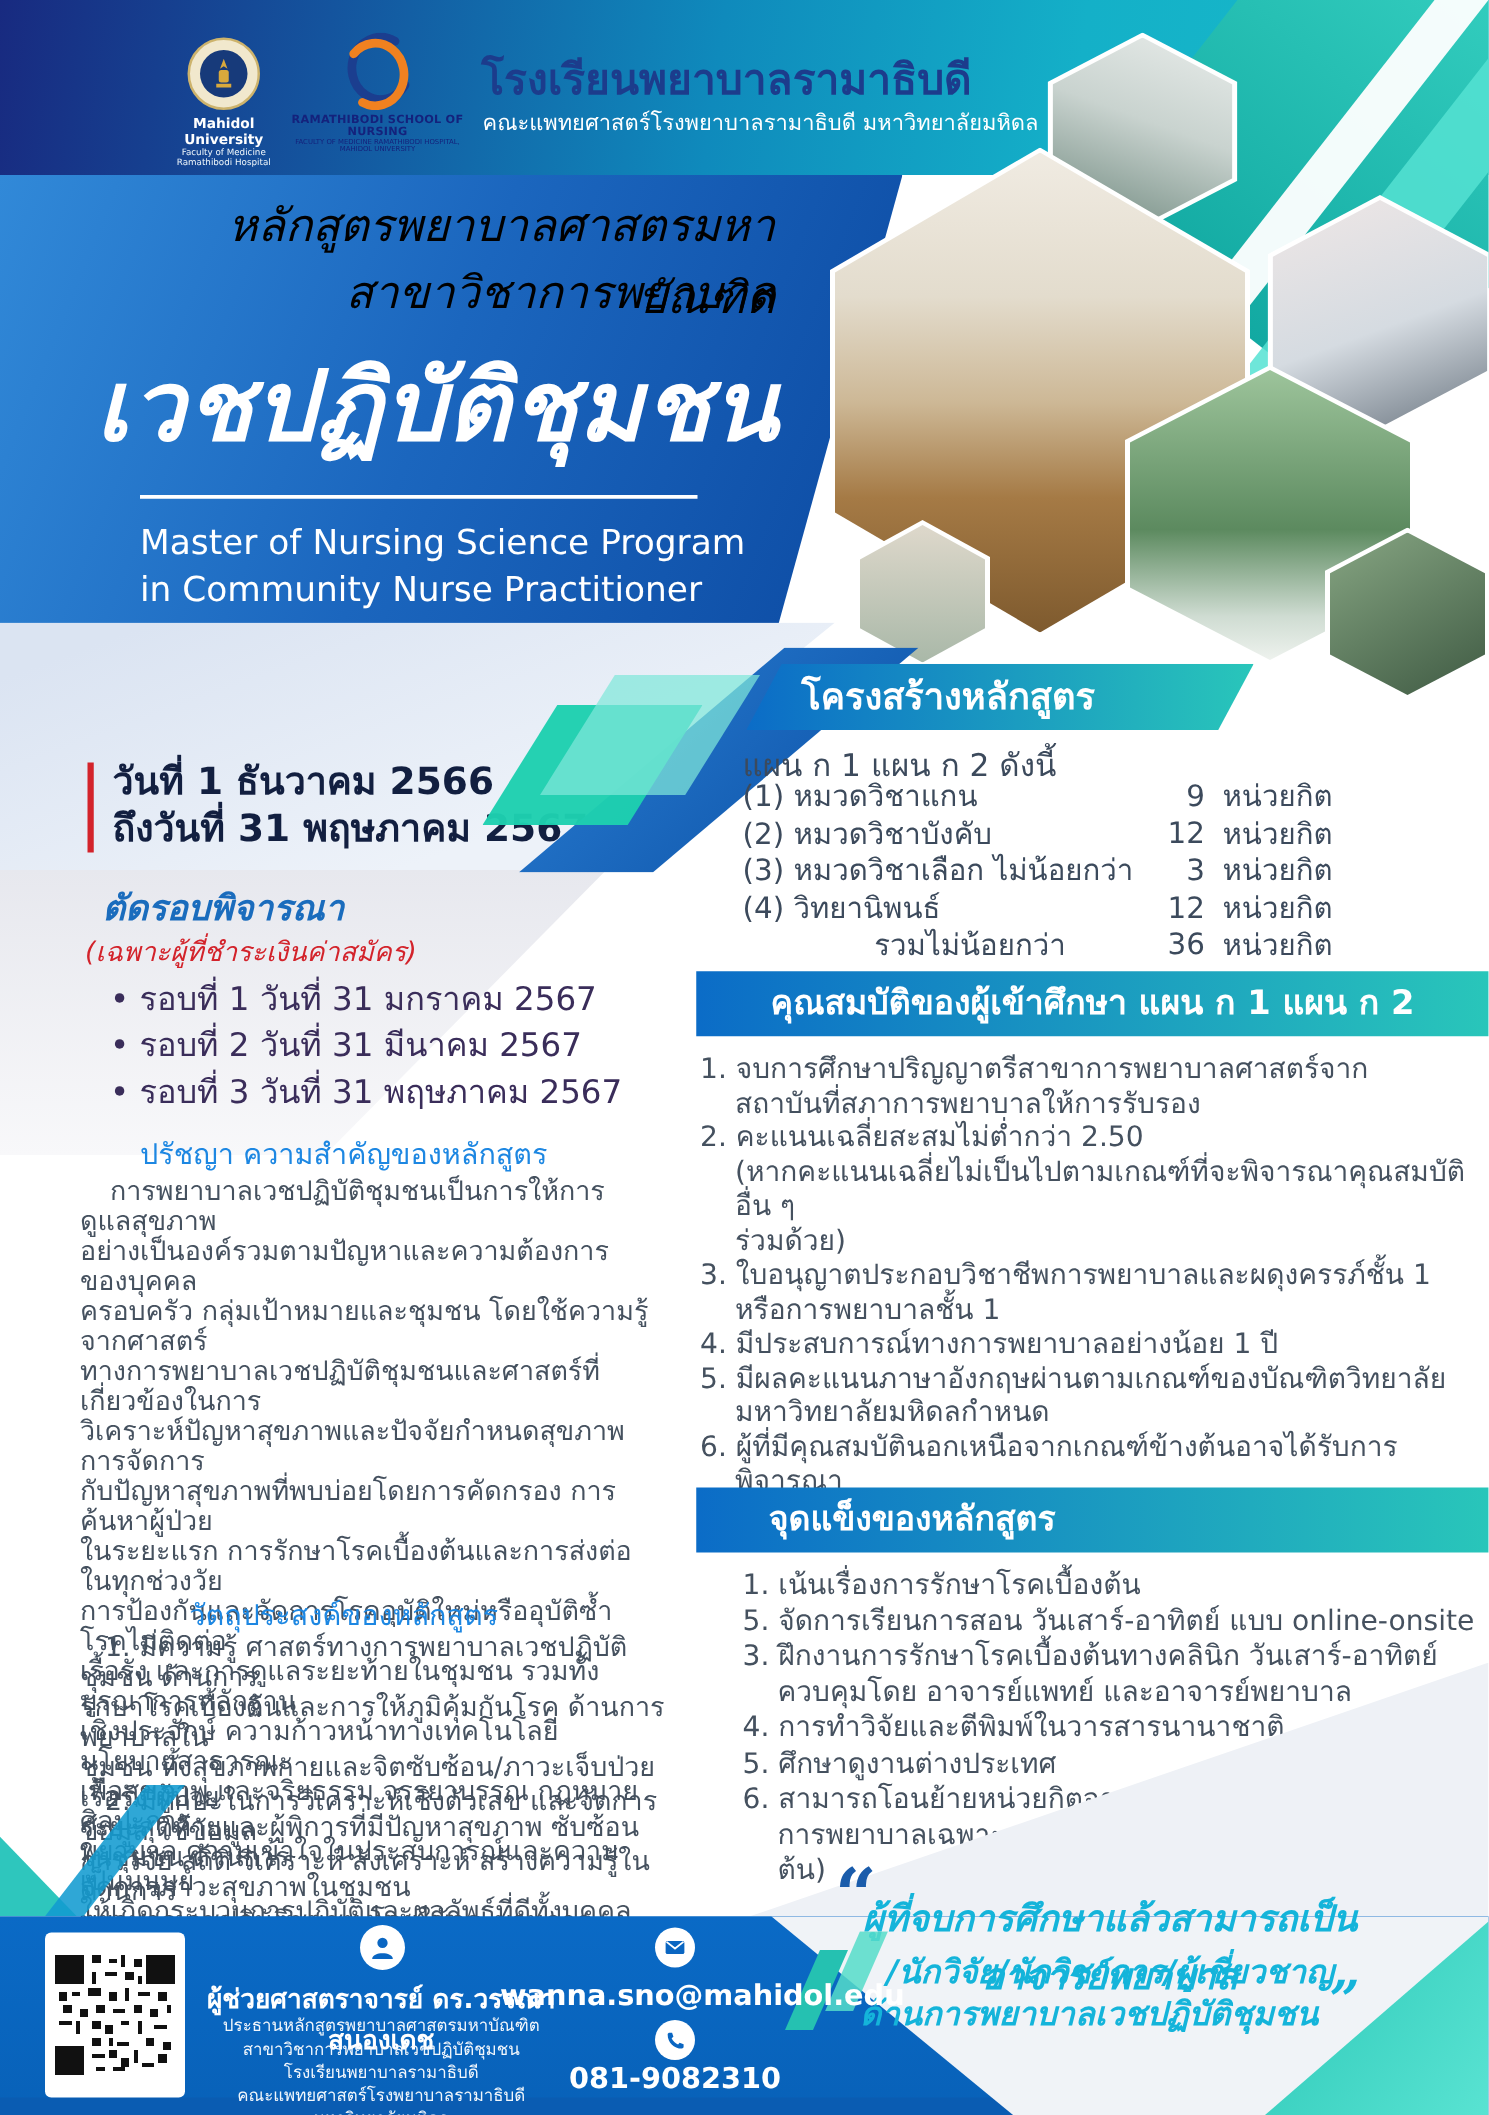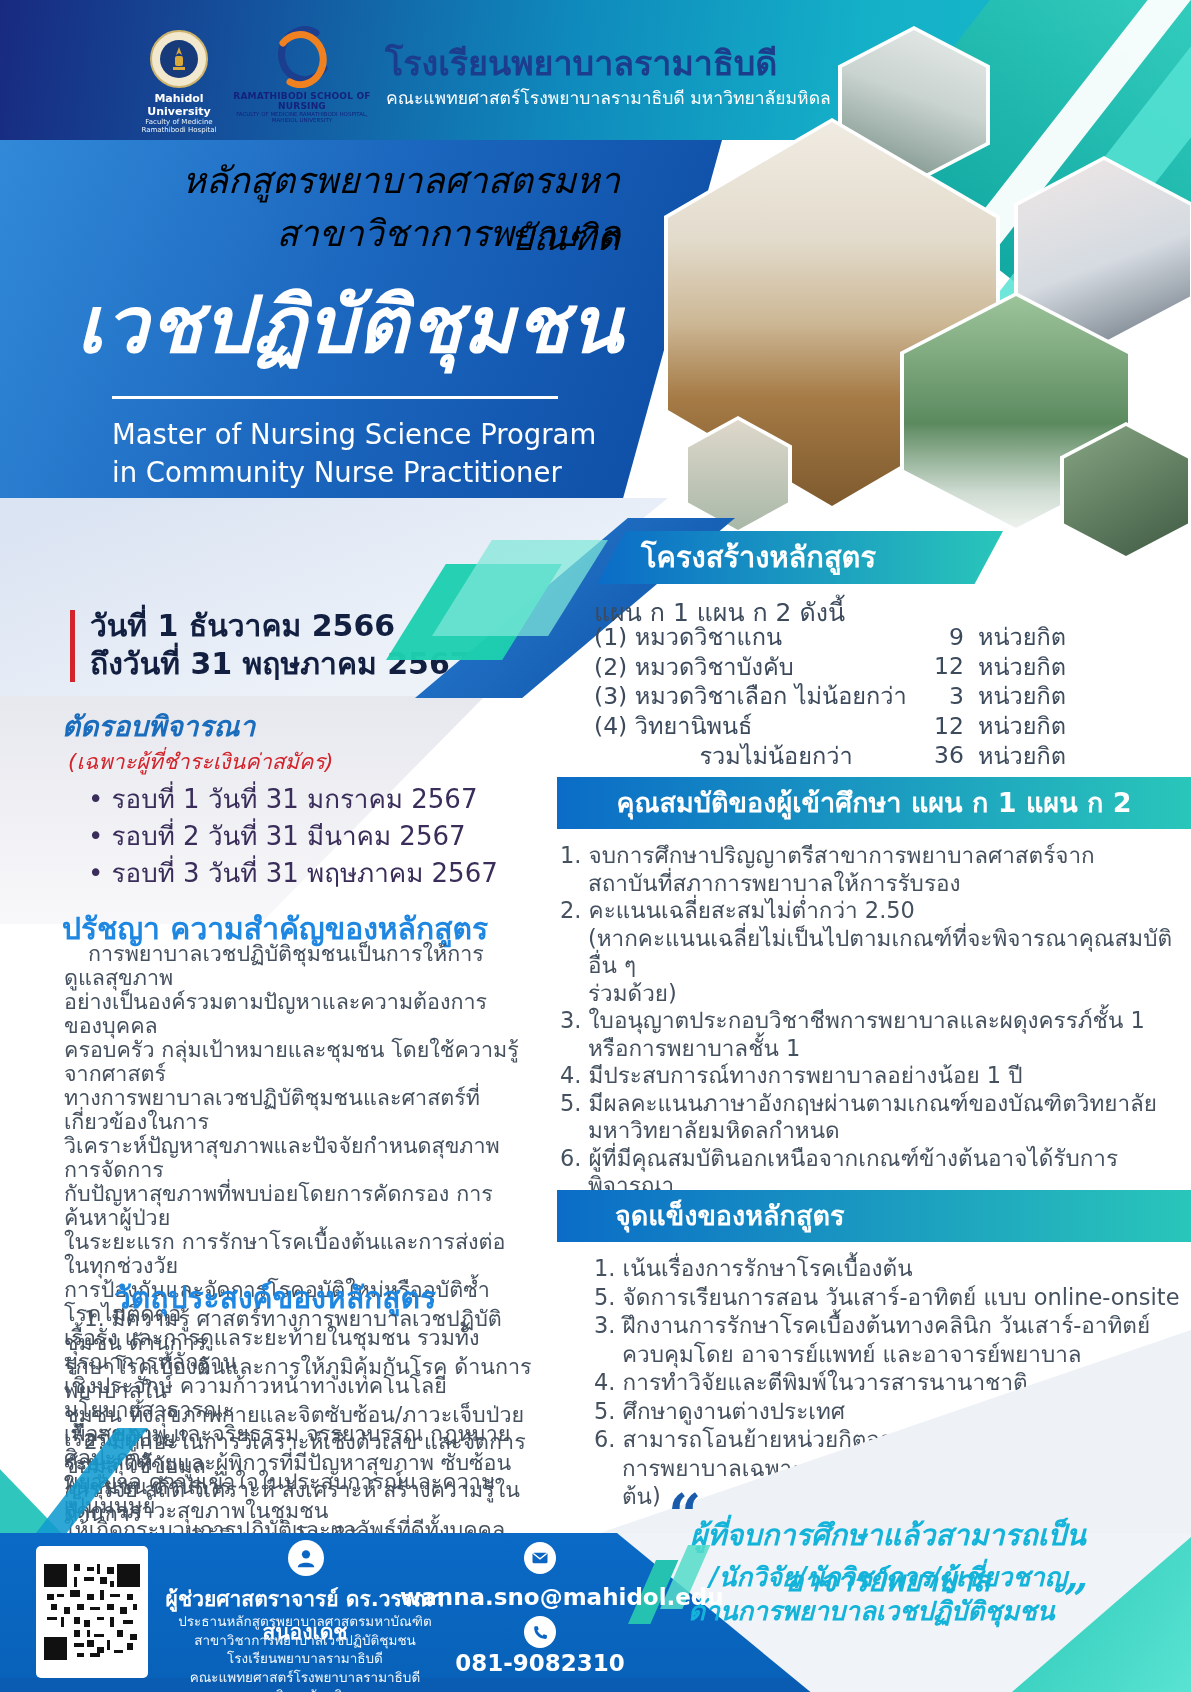--- a/index.html
+++ b/index.html
@@ -34,21 +34,21 @@
     clip-path:polygon(0 0,100% 0,62% 100%,0 100%);}
   .panelB{left:0;top:696px;width:500px;height:228px;background:linear-gradient(180deg,#e7e8ee,#f8f8fa);
     clip-path:polygon(0 0,97% 0,52% 100%,0 100%);}
   .adm-title{color:#d3232b;font-size:47px;font-weight:bold;font-style:italic;}
   .adm-bar{left:70px;top:610px;width:5px;height:72px;background:#d3232b;}
   .adm-date{color:#121f40;font-size:30px;font-weight:bold;line-height:38px;white-space:pre-line;}
   .rounds-t{color:#1a6cbd;font-size:28px;font-weight:bold;font-style:italic;}
   .rounds-n{color:#d3232b;font-size:21.5px;font-style:italic;}
   .round{color:#3a2d5a;font-size:26px;}
   .round::before{content:"• ";}
-  .h-blue{color:#1d87e2;font-size:30px;font-weight:bold;text-align:center;width:470px;left:40px;}
+  .h-blue{color:#1d87e2;font-size:23px;font-weight:normal;text-align:center;width:470px;left:40px;}
   .bodytxt{color:#45515f;font-size:21.5px;line-height:24px;white-space:pre-line;}
   .indent1{text-indent:24px;}
   
   .banner{color:#ffffff;font-weight:bold;background:linear-gradient(90deg,#0b6cc7 0%,#29c6ba 100%);}
   .b1{left:597px;top:531px;width:406px;height:53px;font-size:29px;line-height:53px;padding-left:44px;box-sizing:border-box;
       clip-path:polygon(7% 0,100% 0,93% 100%,0 100%);}
   .b2{left:557px;top:777px;width:634px;height:52px;font-size:27px;line-height:52px;text-align:center;}
   .b3{left:557px;top:1190px;width:634px;height:52px;font-size:27px;line-height:52px;padding-left:58px;box-sizing:border-box;text-align:left;}
   .plan{color:#3c4a5c;font-size:25px;}
   .trow{display:flex;color:#3c4a5c;font-size:23.5px;height:29.6px;align-items:center;}
@@ -141,21 +141,21 @@
     <div class="hexi" style="background:linear-gradient(150deg,#87a683,#3f5a43);"></div>
   </div>
 
   <div class="abs panelA"></div>
   <div class="abs panelB"></div>
 
   <div class="abs adm-bar"></div>
   <div class="abs adm-date" style="left:90px;top:607px;">วันที่ 1 ธันวาคม 2566
 ถึงวันที่ 31 พฤษภาคม 2567</div>
 
-  <div class="abs rounds-t" style="left:62px;top:704px;">ตัดรอบพิจารณา</div>
+  <div class="abs rounds-t" style="left:82px;top:704px;">ตัดรอบพิจารณา</div>
   <div class="abs rounds-n" style="left:68px;top:744px;">(เฉพาะผู้ที่ชำระเงินค่าสมัคร)</div>
   <div class="abs round" style="left:88px;top:778px;">รอบที่ 1 วันที่ 31 มกราคม 2567</div>
   <div class="abs round" style="left:88px;top:815px;">รอบที่ 2 วันที่ 31 มีนาคม 2567</div>
   <div class="abs round" style="left:88px;top:852px;">รอบที่ 3 วันที่ 31 พฤษภาคม 2567</div>
 
   <div class="abs h-blue" style="top:905px;">ปรัชญา ความสำคัญของหลักสูตร</div>
   <div class="abs bodytxt indent1" style="left:64px;top:942px;width:460px;">การพยาบาลเวชปฏิบัติชุมชนเป็นการให้การดูแลสุขภาพ
 อย่างเป็นองค์รวมตามปัญหาและความต้องการของบุคคล
 ครอบครัว กลุ่มเป้าหมายและชุมชน โดยใช้ความรู้จากศาสตร์
 ทางการพยาบาลเวชปฏิบัติชุมชนและศาสตร์ที่เกี่ยวข้องในการ

